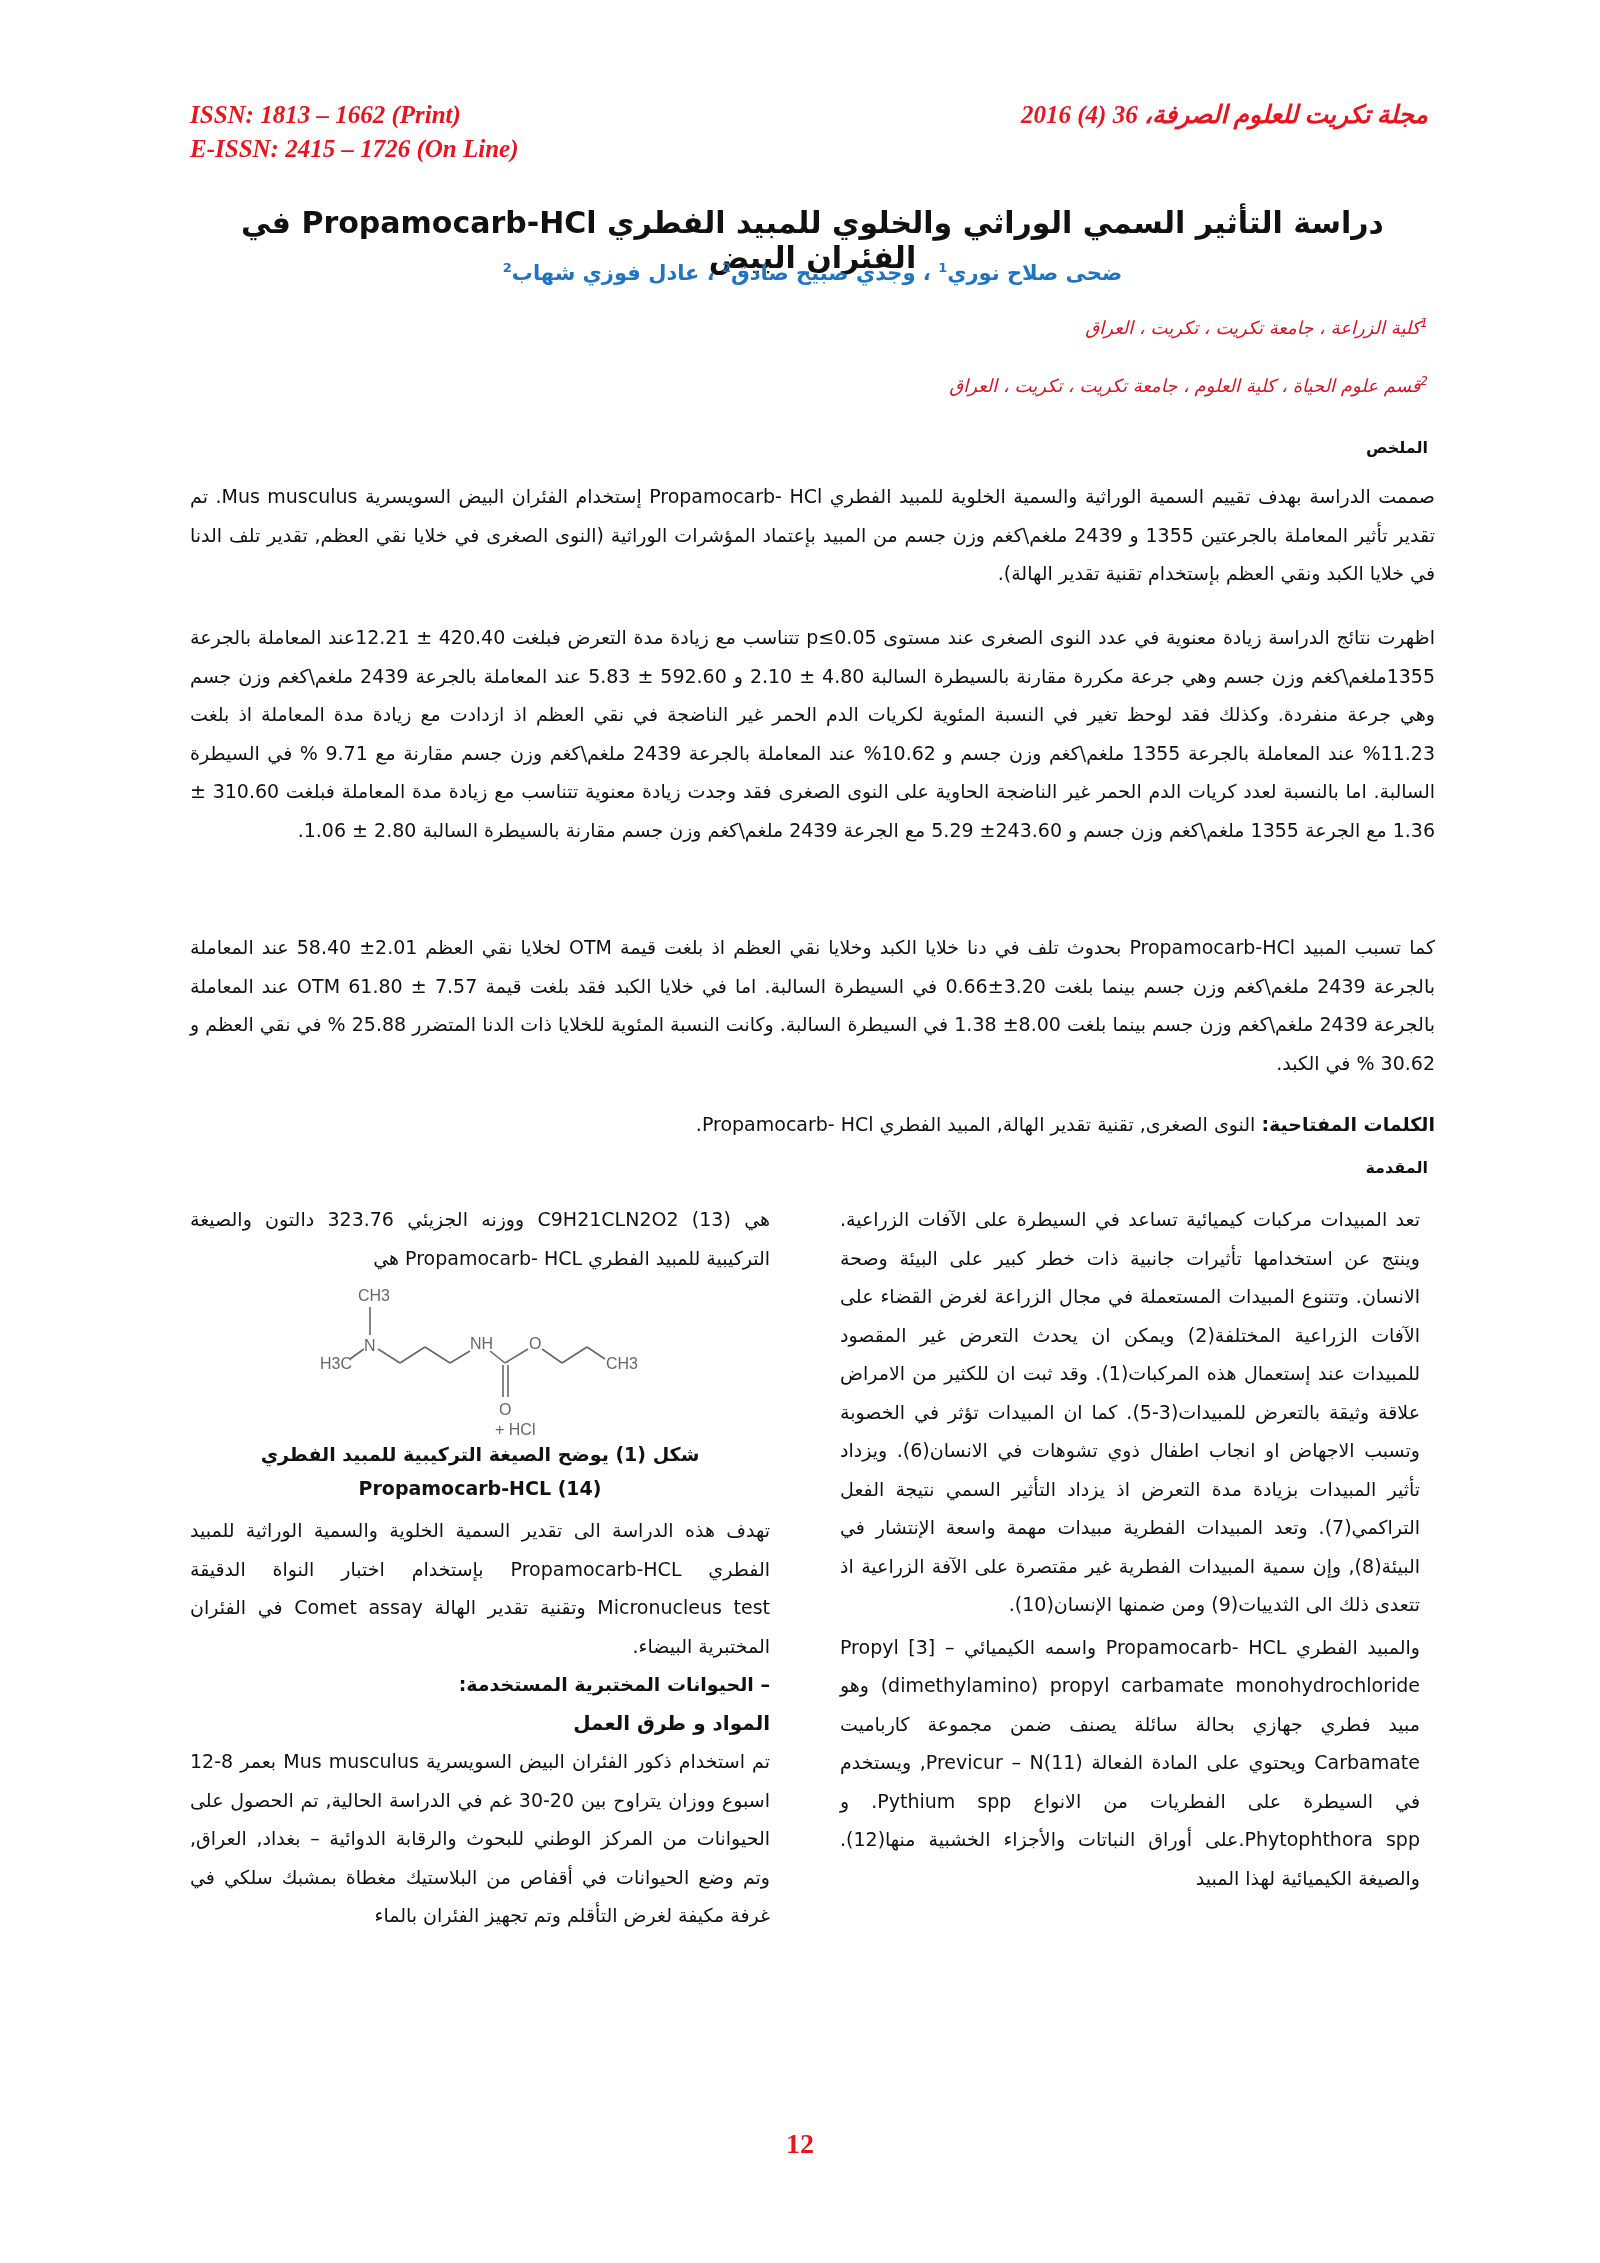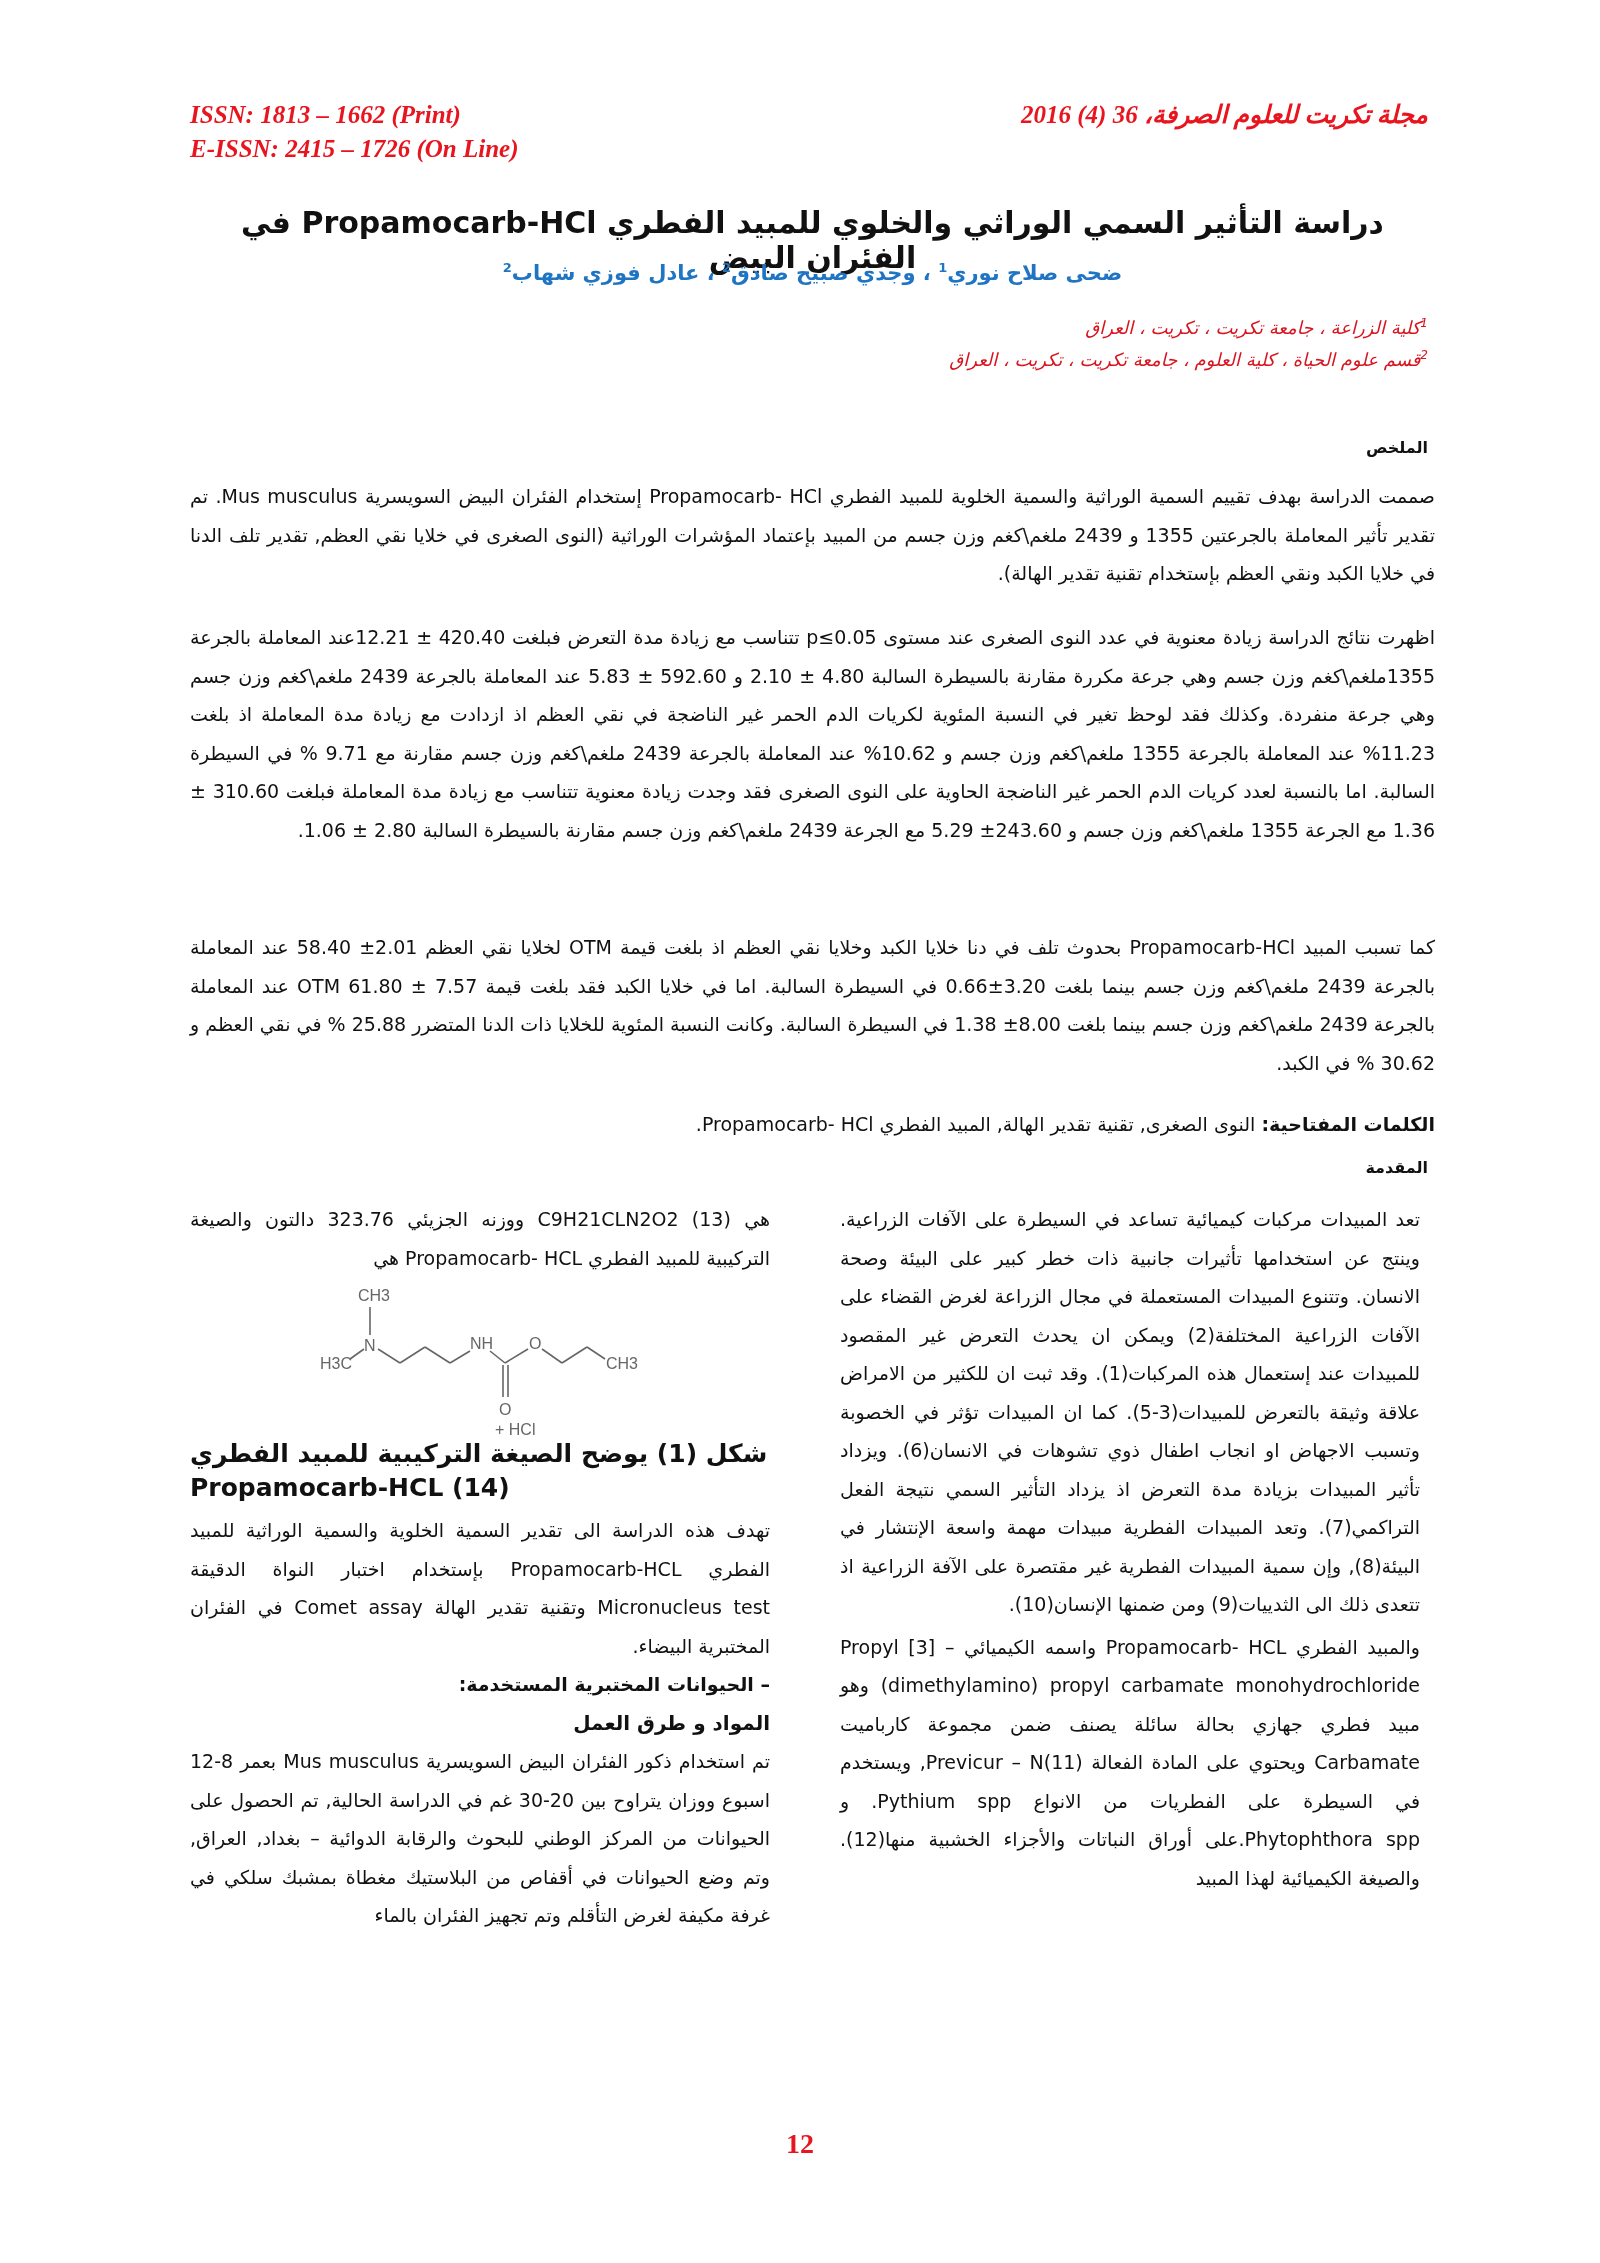--- a/index.html
+++ b/index.html
@@ -17,21 +17,21 @@
   .affil { position:absolute; right:172px; direction:rtl; text-align:right; font-style:italic;
            font-size:18px; color:#d8141e; }
   .affil sup { font-size:12px; }
   .sec-head { position:absolute; right:172px; direction:rtl; font-weight:bold; font-size:16px; }
   .para { position:absolute; left:190px; width:1245px; direction:rtl; text-align:justify;
           font-size:19px; line-height:38.5px; text-align-last:right; }
   .col { position:absolute; width:580px; direction:rtl; font-size:19px; line-height:38.5px; text-align:justify; }
   .col-right { left:840px; top:1200px; }
   .col-left { left:190px; top:1200px; }
   .kw-label { font-weight:bold; }
-  .caption { font-weight:bold; text-align:left; font-size:25px; line-height:34px; }
+  .caption { font-weight:bold; text-align:center; font-size:19px; line-height:34px; }
   .page-num { position:absolute; top:2128px; left:0; width:1600px; text-align:center;
               font-family:"Liberation Serif", serif; font-weight:bold; font-size:28px; color:#e8141e; }
   .sub-head { font-weight:bold; font-size:19px; }
   .struct { display:block; margin:0 auto; }
 </style>
 </head>
 <body>
 
 <div class="hdr hdr-left">
   <div>ISSN: 1813 – 1662 (Print)</div>
@@ -45,21 +45,21 @@
   <span>ضحى صلاح نوري</span><sup>1</sup>
   <span> ، </span>
   <span>وجدي صبيح صادق</span><sup>2</sup>
   <span> ، </span>
   <span>عادل فوزي شهاب</span><sup>2</sup>
 </div>
 
 <div class="affil" style="top:316px;">
   <sup>1</sup><span>كلية الزراعة ، جامعة تكريت ، تكريت ، العراق</span>
 </div>
-<div class="affil" style="top:348px;">
+<div class="affil" style="top:374px;">
   <sup>2</sup><span>قسم علوم الحياة ، كلية العلوم ، جامعة تكريت ، تكريت ، العراق</span>
 </div>
 
 <div class="sec-head" style="top:438px;">الملخص</div>
 <div class="para" style="top:477px;">صممت الدراسة بهدف تقييم السمية الوراثية والسمية الخلوية للمبيد الفطري Propamocarb- HCl إستخدام الفئران البيض السويسرية Mus musculus. تم تقدير تأثير المعاملة بالجرعتين 1355 و 2439 ملغم\كغم وزن جسم من المبيد بإعتماد المؤشرات الوراثية (النوى الصغرى في خلايا نقي العظم, تقدير تلف الدنا في خلايا الكبد ونقي العظم بإستخدام تقنية تقدير الهالة).</div>
 <div class="para" style="top:618px;">اظهرت نتائج الدراسة زيادة معنوية في عدد النوى الصغرى عند مستوى p≤0.05 تتناسب مع زيادة مدة التعرض فبلغت 420.40 ± 12.21عند المعاملة بالجرعة 1355ملغم\كغم وزن جسم وهي جرعة مكررة مقارنة بالسيطرة السالبة 4.80 ± 2.10 و 592.60 ± 5.83 عند المعاملة بالجرعة 2439 ملغم\كغم وزن جسم وهي جرعة منفردة. وكذلك فقد لوحظ تغير في النسبة المئوية لكريات الدم الحمر غير الناضجة في نقي العظم اذ ازدادت مع زيادة مدة المعاملة اذ بلغت 11.23% عند المعاملة بالجرعة 1355 ملغم\كغم وزن جسم و 10.62% عند المعاملة بالجرعة 2439 ملغم\كغم وزن جسم مقارنة مع 9.71 % في السيطرة السالبة. اما بالنسبة لعدد كريات الدم الحمر غير الناضجة الحاوية على النوى الصغرى فقد وجدت زيادة معنوية تتناسب مع زيادة مدة المعاملة فبلغت 310.60 ± 1.36 مع الجرعة 1355 ملغم\كغم وزن جسم و 243.60± 5.29 مع الجرعة 2439 ملغم\كغم وزن جسم مقارنة بالسيطرة السالبة 2.80 ± 1.06.</div>
 <div class="para" style="top:928px;">كما تسبب المبيد Propamocarb-HCl بحدوث تلف في دنا خلايا الكبد وخلايا نقي العظم اذ بلغت قيمة OTM لخلايا نقي العظم 2.01± 58.40 عند المعاملة بالجرعة 2439 ملغم\كغم وزن جسم بينما بلغت 3.20±0.66 في السيطرة السالبة. اما في خلايا الكبد فقد بلغت قيمة OTM 61.80 ± 7.57 عند المعاملة بالجرعة 2439 ملغم\كغم وزن جسم بينما بلغت 8.00± 1.38 في السيطرة السالبة. وكانت النسبة المئوية للخلايا ذات الدنا المتضرر 25.88 % في نقي العظم و 30.62 % في الكبد.</div>
 <div class="para" style="top:1105px;">
   <span class="kw-label">الكلمات المفتاحية:</span>
   <span>النوى الصغرى, تقنية تقدير الهالة, المبيد الفطري Propamocarb- HCl.</span>

